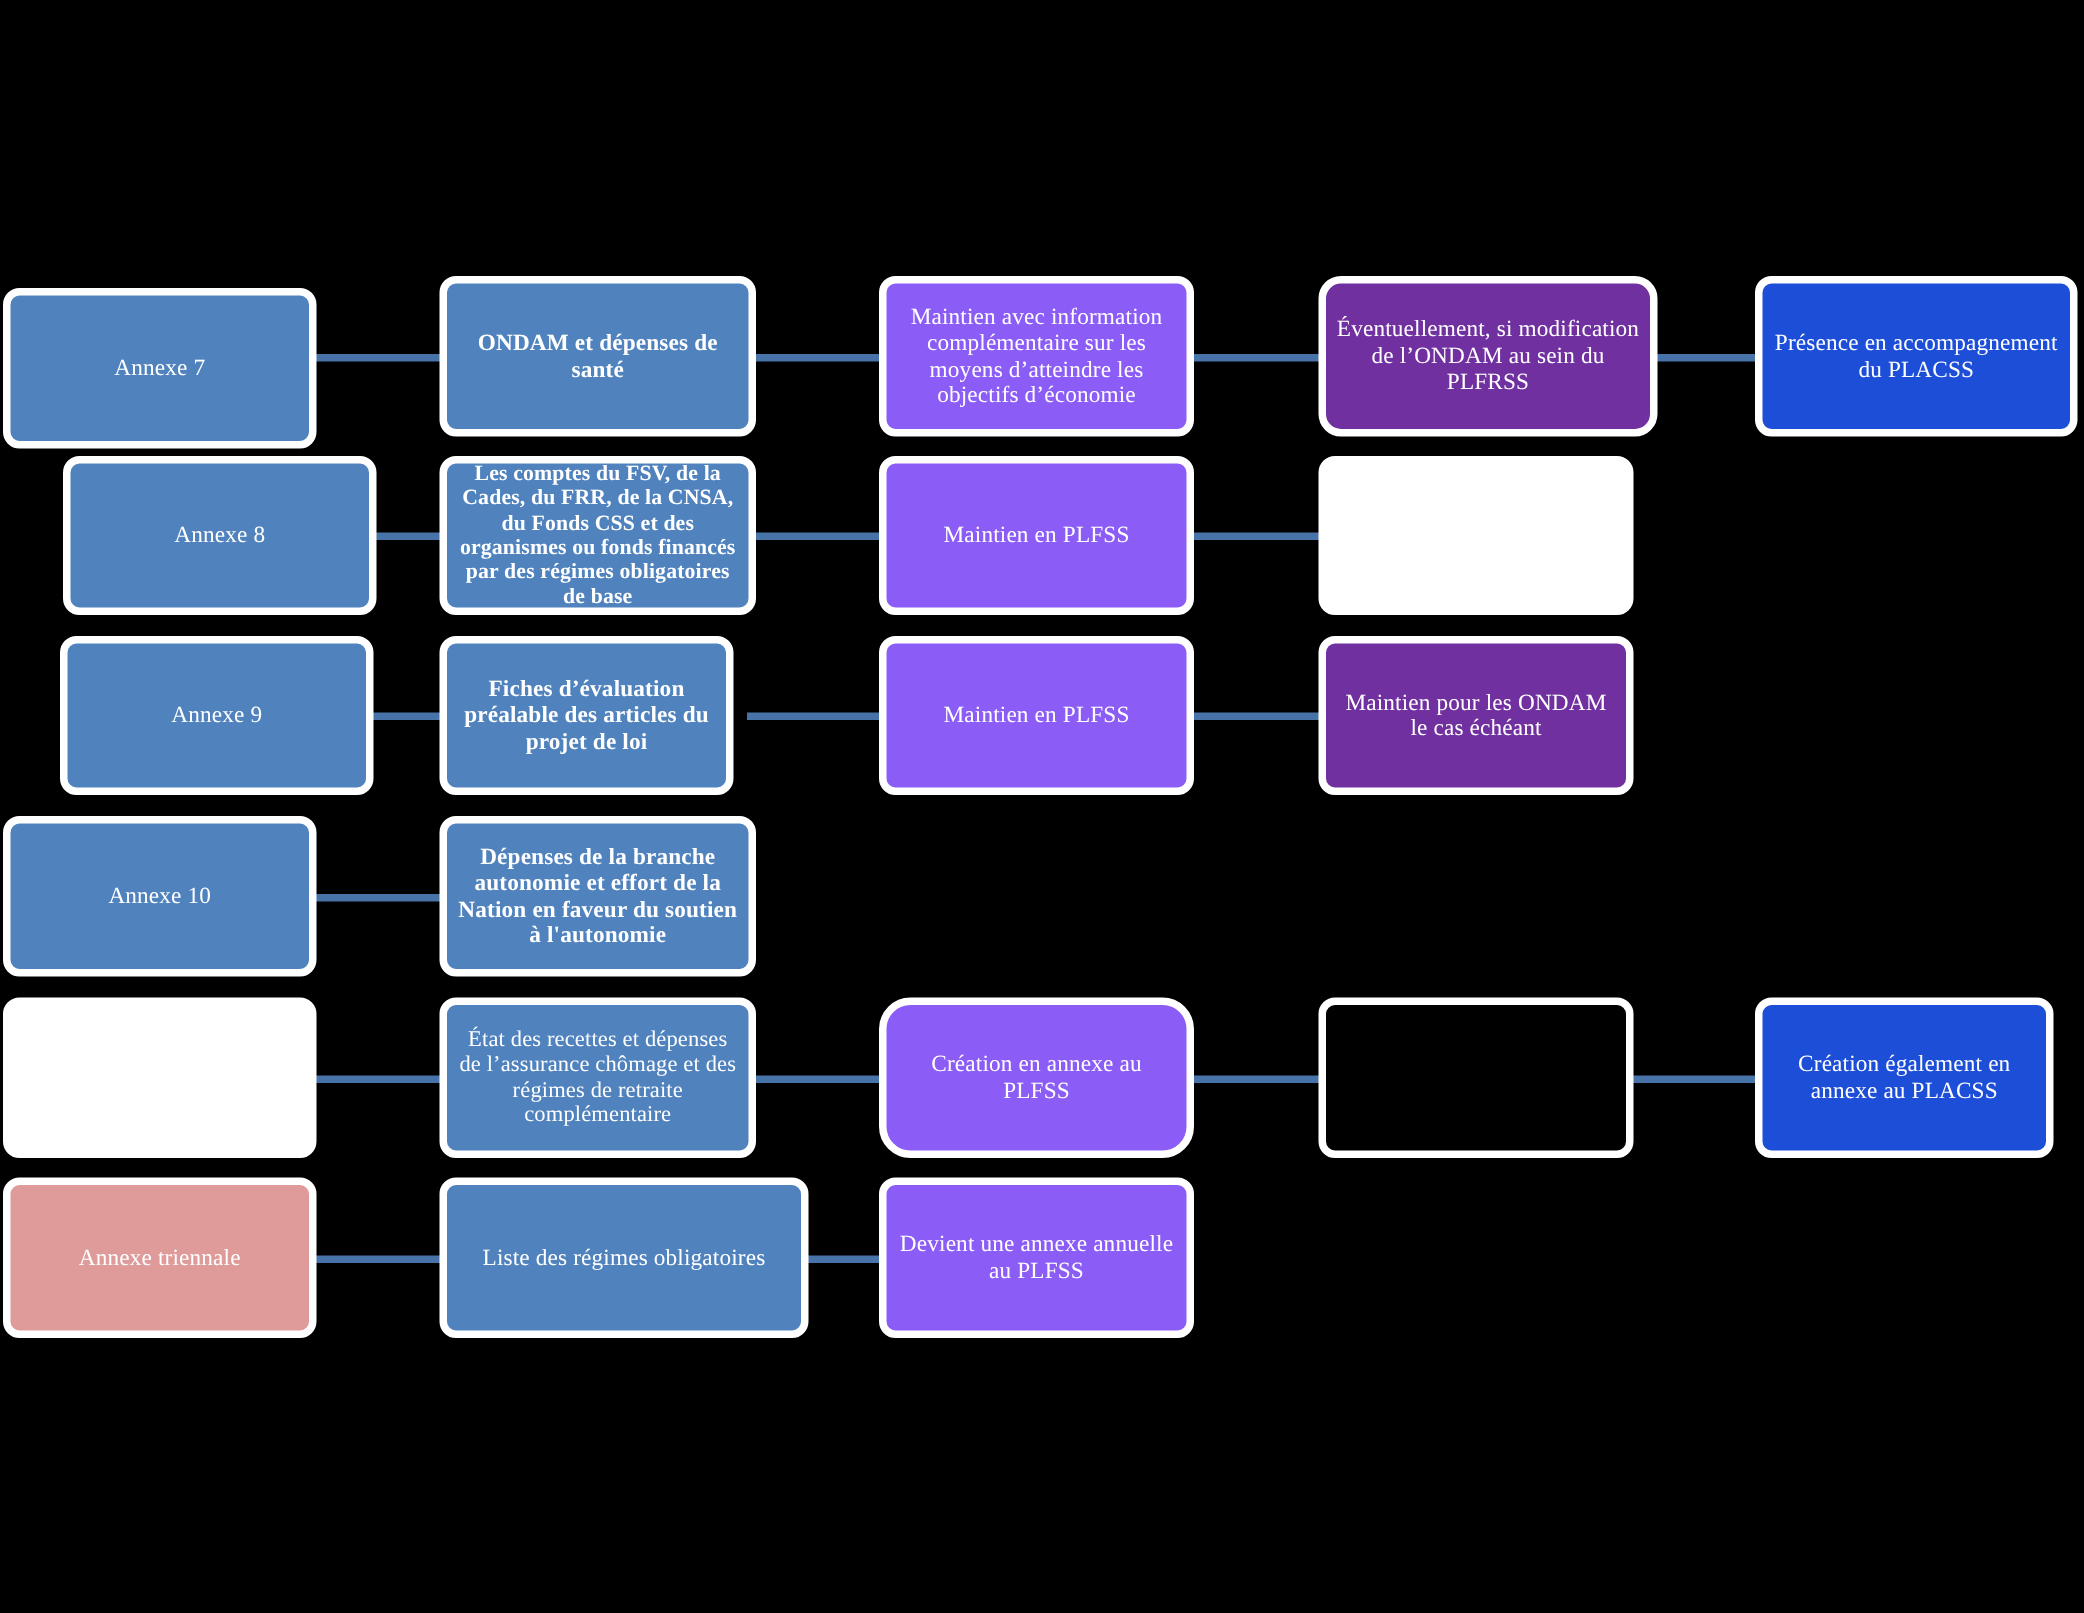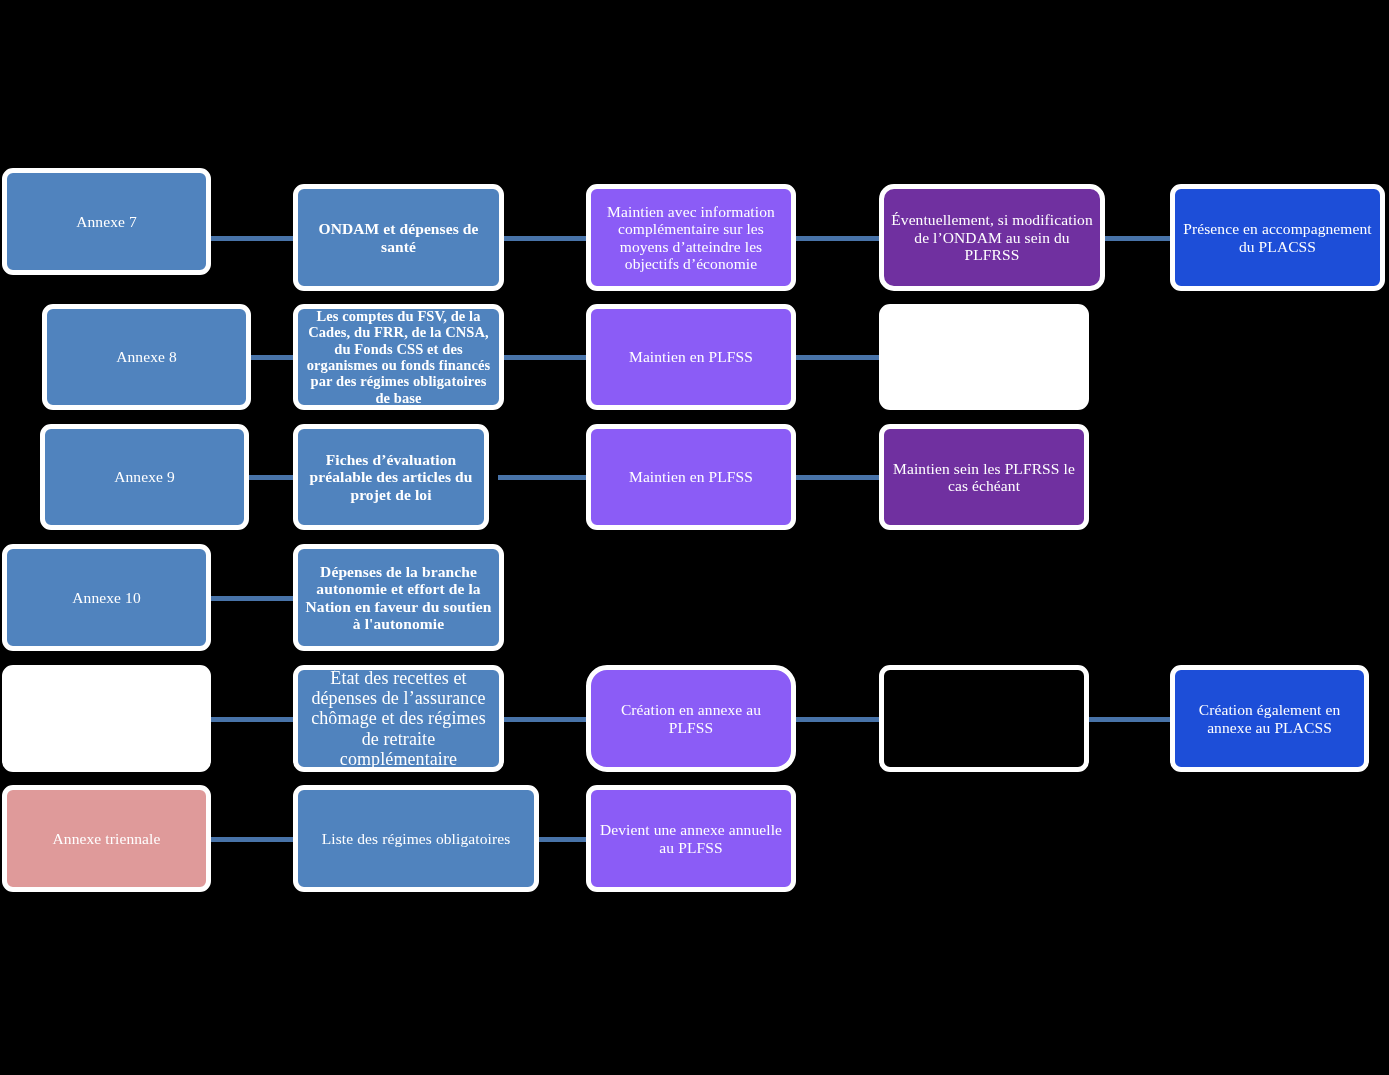--- a/index.html
+++ b/index.html
@@ -57,21 +57,21 @@
   .fill-purple  { background: #7030A0; }
   .fill-green   { background: #1d4ed8; }
   .fill-pink    { background: #DF9A9A; }
   .fill-white   { background: #FFFFFF; }
   .fill-black   { background: #000000; }
 
   
   .t-plain  { font-weight: 400; font-size: 15.5px; }
   .t-bold   { font-weight: 700; font-size: 15.5px; }
   .t-small  { font-weight: 700; font-size: 14.5px; }
-  .t-plain-sm { font-weight: 400; font-size: 18px; }
+  .t-plain-sm { font-weight: 400; font-size: 15px; }
 </style>
 </head>
 <body>
 
 <div id="diagram">
     <div class="connector" style="left: 205px; width: 94px; top: 235.5px;"></div>
     <div class="connector" style="left: 498px; width: 94px; top: 235.5px;"></div>
     <div class="connector" style="left: 790px; width: 95px; top: 235.5px;"></div>
     <div class="connector" style="left: 1083px; width: 93px; top: 235.5px;"></div>
     <div class="connector" style="left: 205px; width: 94px; top: 355px;"></div>
@@ -80,21 +80,21 @@
     <div class="connector" style="left: 205px; width: 94px; top: 475px;"></div>
     <div class="connector" style="left: 498px; width: 94px; top: 475px;"></div>
     <div class="connector" style="left: 790px; width: 95px; top: 475px;"></div>
     <div class="connector" style="left: 205px; width: 94px; top: 595.5px;"></div>
     <div class="connector" style="left: 205px; width: 94px; top: 716.5px;"></div>
     <div class="connector" style="left: 498px; width: 94px; top: 716.5px;"></div>
     <div class="connector" style="left: 790px; width: 95px; top: 716.5px;"></div>
     <div class="connector" style="left: 1083px; width: 93px; top: 716.5px;"></div>
     <div class="connector" style="left: 205px; width: 94px; top: 836.5px;"></div>
     <div class="connector" style="left: 498px; width: 94px; top: 836.5px;"></div>
-    <div class="node fill-steel t-plain" style="left: 2px; top: 168px; width: 209px; height: 107px;">
+    <div class="node fill-steel t-plain" style="left: 2px; top: 192px; width: 209px; height: 107px;">
       <span class="txt">Annexe 7</span>
     </div>
     <div class="node fill-steel t-bold" style="left: 293px; top: 184px; width: 211px; height: 107px;">
       <span class="txt">ONDAM et dépenses de santé</span>
     </div>
     <div class="node fill-brblue t-plain" style="left: 586px; top: 184px; width: 210px; height: 107px;">
       <span class="txt">Maintien  avec information complémentaire sur les moyens d’atteindre les objectifs d’économie</span>
     </div>
     <div class="node fill-purple t-plain" style="left: 879px; top: 184px; width: 226px; height: 107px; border-radius: 15px;">
       <span class="txt">Éventuellement, si modification de l’ONDAM au sein du PLFRSS</span>
@@ -117,21 +117,21 @@
     <div class="node fill-steel t-plain" style="left: 2px; top: 424px; width: 209px; height: 106px; margin-left: 38px;">
       <span class="txt">Annexe 9</span>
     </div>
     <div class="node fill-steel t-bold" style="left: 293px; top: 424px; width: 196px; height: 106px;">
       <span class="txt">Fiches d’évaluation préalable des articles du projet de loi</span>
     </div>
     <div class="node fill-brblue t-plain" style="left: 586px; top: 424px; width: 210px; height: 106px;">
       <span class="txt">Maintien en PLFSS</span>
     </div>
     <div class="node fill-purple t-plain" style="left: 879px; top: 424px; width: 210px; height: 106px;">
-      <span class="txt">Maintien sein les PLFRSS le cas échéant</span>
+      <span class="txt">Maintien pour les ONDAM le cas échéant</span>
     </div>
     <div class="node fill-steel t-plain" style="left: 2px; top: 544px; width: 209px; height: 107px;">
       <span class="txt">Annexe 10</span>
     </div>
     <div class="node fill-steel t-bold" style="left: 293px; top: 544px; width: 211px; height: 107px;">
       <span class="txt">Dépenses de la branche autonomie et effort de la Nation en faveur du soutien à l'autonomie</span>
     </div>
     <div class="node fill-white t-plain" style="left: 2px; top: 665px; width: 209px; height: 107px;">
       <span class="txt"></span>
     </div>

